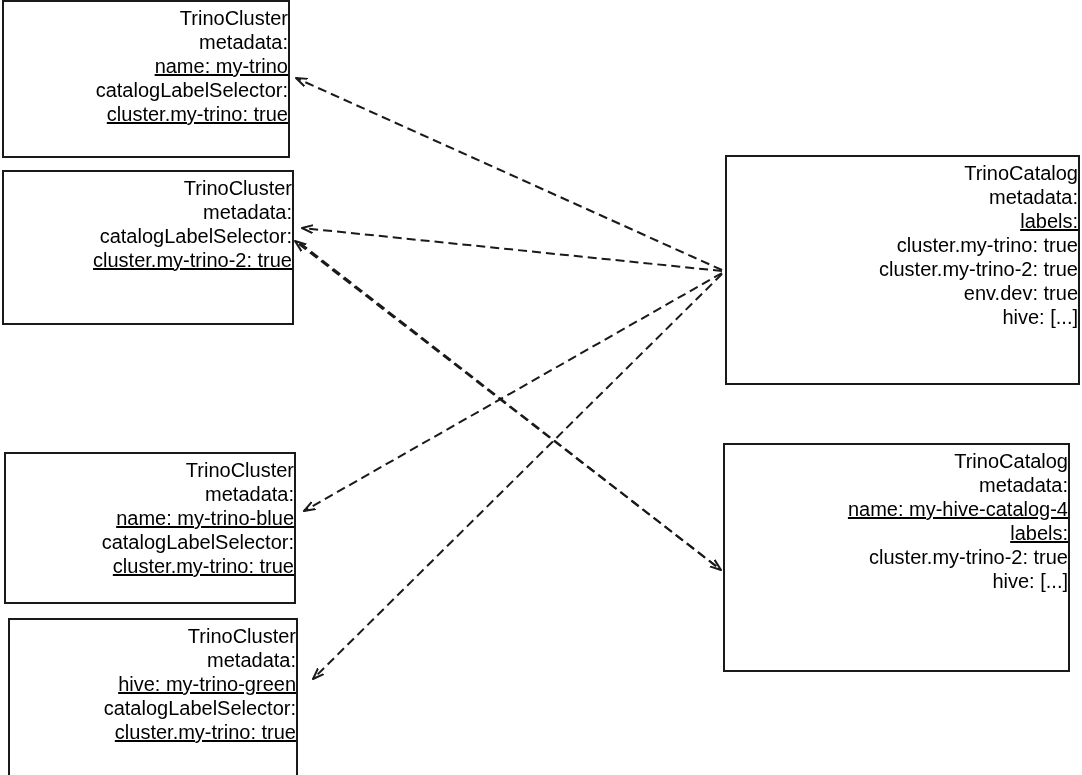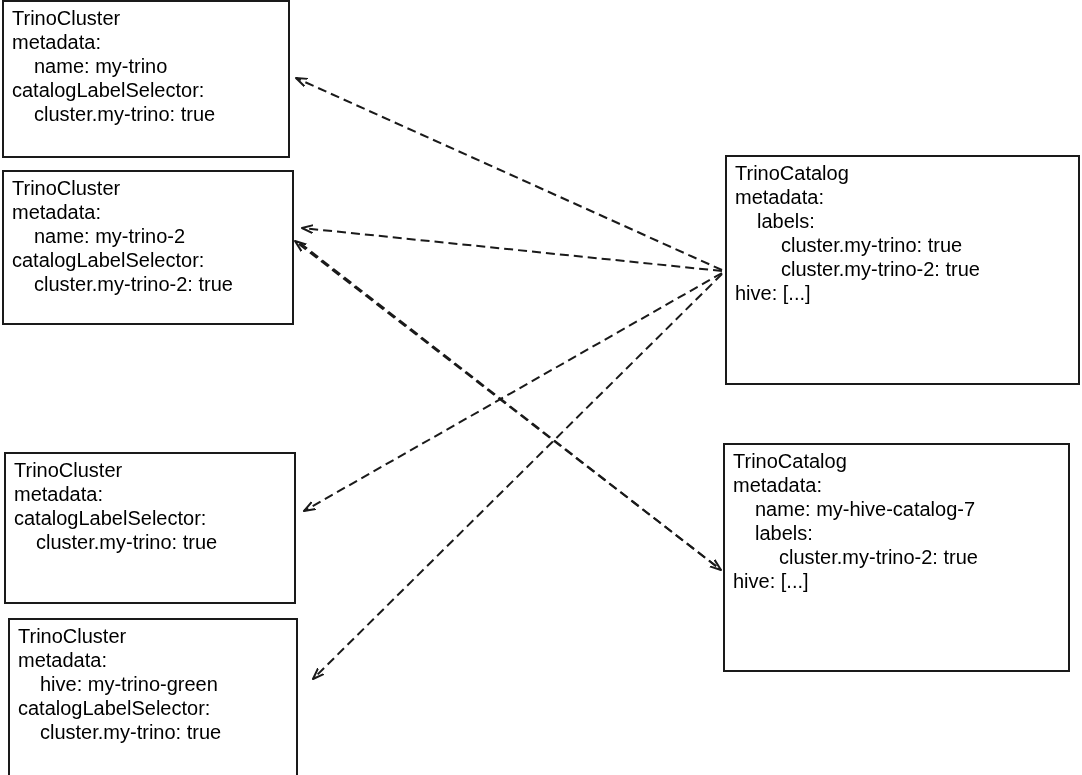--- a/index.html
+++ b/index.html
@@ -31,22 +31,23 @@
     background: #ffffff;
     border: 2px solid #1a1a1a;
     padding: 4px 0 0 8px;
   }
   .node-line {
     font-size: 20px;
     line-height: 24px;
     color: #000000;
     white-space: pre;
     font-family: "Liberation Sans", sans-serif;
+    text-align: right;
   }
-  .ind1 { padding-left: 22px; }
+  .ind1 { padding-left: 22px; text-decoration: underline; }
   .ind2 { padding-left: 46px; }
 
   
   #node-cluster-1 { left: 2px;   top: 0px;   width: 288px; height: 158px; }
   #node-cluster-2 { left: 2px;   top: 170px; width: 292px; height: 155px; }
   #node-cluster-3 { left: 4px;   top: 452px; width: 292px; height: 152px; }
   #node-cluster-4 { left: 8px;   top: 618px; width: 290px; height: 160px; }
   #node-catalog-1 { left: 725px; top: 155px; width: 355px; height: 230px; }
   #node-catalog-2 { left: 723px; top: 443px; width: 347px; height: 229px; }
 </style>
@@ -91,51 +92,52 @@
     <div class="node-line">TrinoCluster</div>
     <div class="node-line">metadata:</div>
     <div class="node-line ind1">name: my-trino</div>
     <div class="node-line">catalogLabelSelector:</div>
     <div class="node-line ind1">cluster.my-trino: true</div>
   </div>
 
   <div class="node" id="node-cluster-2">
     <div class="node-line">TrinoCluster</div>
     <div class="node-line">metadata:</div>
-    <div class="node-line ind1">name: my-trino-2</div>
     <div class="node-line">catalogLabelSelector:</div>
     <div class="node-line ind1">cluster.my-trino-2: true</div>
   </div>
 
   <div class="node" id="node-cluster-3">
     <div class="node-line">TrinoCluster</div>
     <div class="node-line">metadata:</div>
+    <div class="node-line ind1">name: my-trino-blue</div>
     <div class="node-line">catalogLabelSelector:</div>
     <div class="node-line ind1">cluster.my-trino: true</div>
   </div>
 
   <div class="node" id="node-cluster-4">
     <div class="node-line">TrinoCluster</div>
     <div class="node-line">metadata:</div>
     <div class="node-line ind1">hive: my-trino-green</div>
     <div class="node-line">catalogLabelSelector:</div>
     <div class="node-line ind1">cluster.my-trino: true</div>
   </div>
 
   <div class="node" id="node-catalog-1">
     <div class="node-line">TrinoCatalog</div>
     <div class="node-line">metadata:</div>
     <div class="node-line ind1">labels:</div>
     <div class="node-line ind2">cluster.my-trino: true</div>
     <div class="node-line ind2">cluster.my-trino-2: true</div>
+    <div class="node-line ind2">env.dev: true</div>
     <div class="node-line">hive: [...]</div>
   </div>
 
   <div class="node" id="node-catalog-2">
     <div class="node-line">TrinoCatalog</div>
     <div class="node-line">metadata:</div>
-    <div class="node-line ind1">name: my-hive-catalog-7</div>
+    <div class="node-line ind1">name: my-hive-catalog-4</div>
     <div class="node-line ind1">labels:</div>
     <div class="node-line ind2">cluster.my-trino-2: true</div>
     <div class="node-line">hive: [...]</div>
   </div>
 
 </div>
 
 </body></html>

